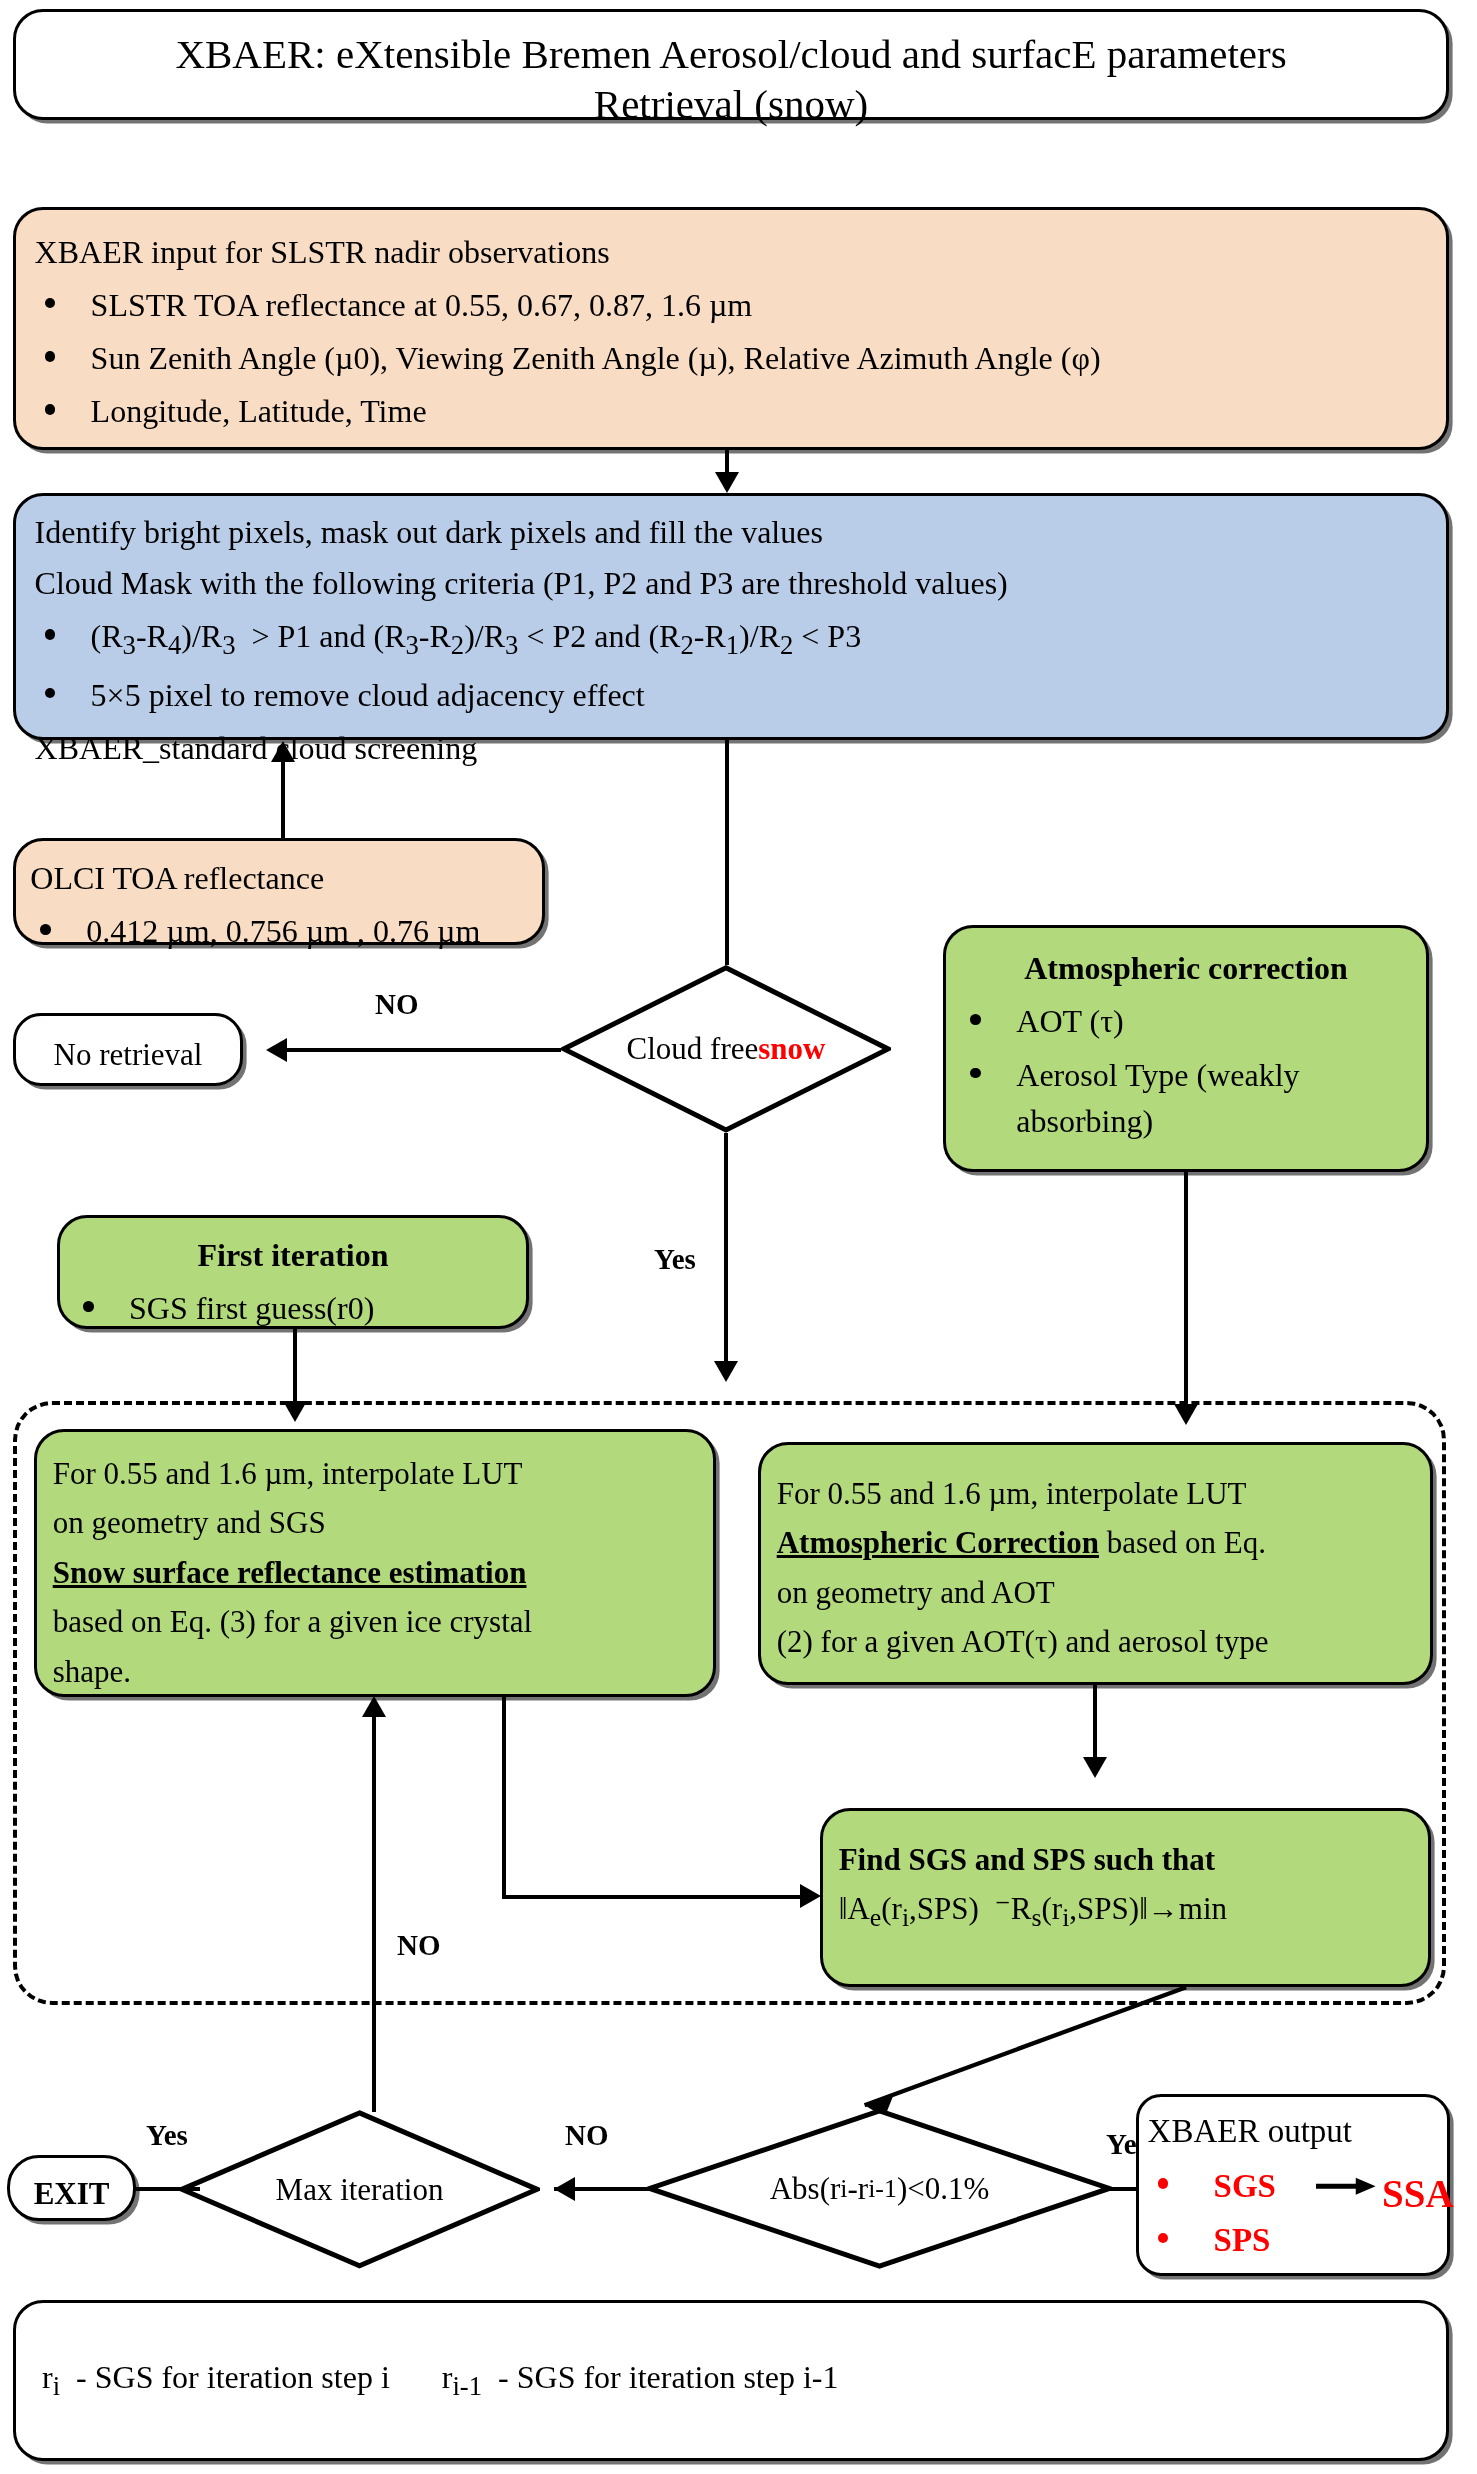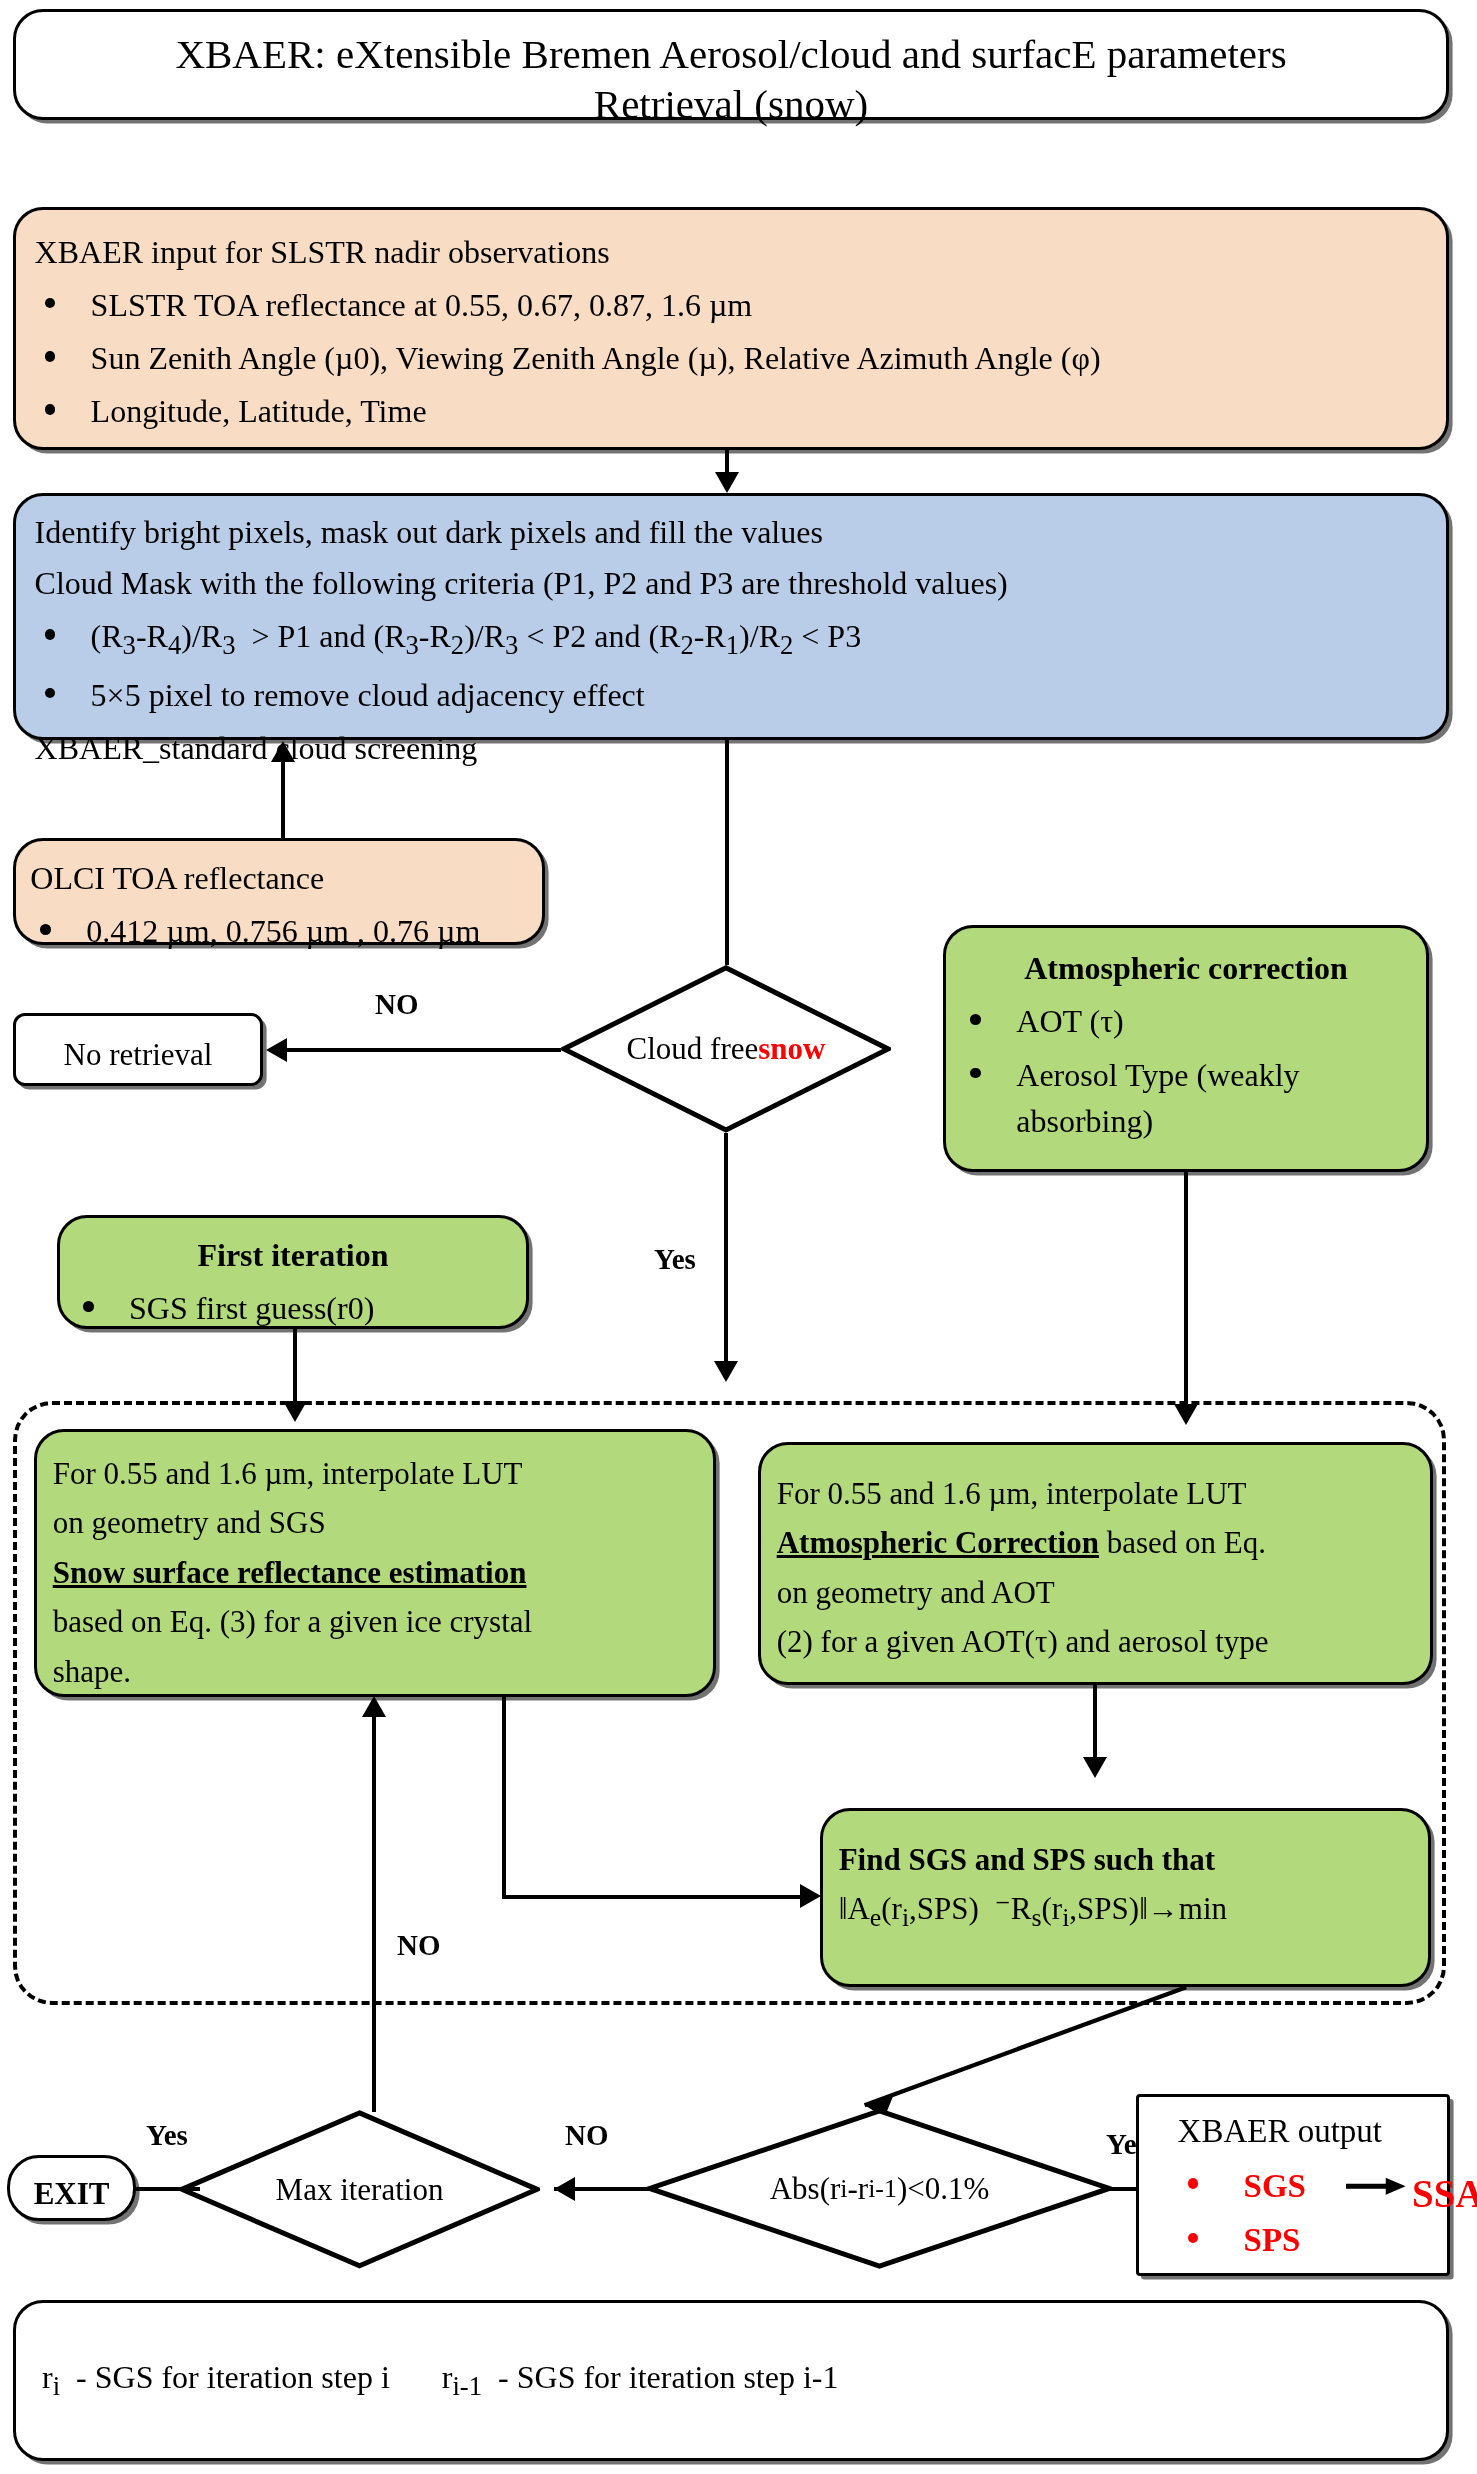--- a/index.html
+++ b/index.html
@@ -201,21 +201,21 @@
 
   <div class="node fill-orange" style="left:13px; top:838px; width:532px; height:107px;">
     <div class="node-inner txt-l1" style="padding:10px 14.3px;">
       <div class="plain-line">OLCI TOA reflectance</div>
       <ul class="bul">
         <li>0.412 µm, 0.756 µm , 0.76 µm</li>
       </ul>
     </div>
   </div>
 
-  <div class="node small-node fill-white" style="left:13px; top:1013px; width:250px; height:73px; border-radius:12px;">
+  <div class="node small-node fill-white" style="left:13px; top:1013px; width:230px; height:73px; border-radius:28px;">
     <div class="node-inner" style="text-align:center; padding-top:15.7px;">No retrieval</div>
   </div>
 
   <div class="hline" style="left:286px; top:1048px; width:275px;"></div>
   <div class="arrow arrow-left" style="left:266px; top:1038px;"></div>
   <div class="edge-label" style="left:375px; top:988px;">NO</div>
 
   <div class="diamond" style="left:561px; top:965px; width:330px; height:168px;">
     <svg class="dshape" viewBox="0 0 462 235" preserveAspectRatio="none">
       <polygon points="231,4 458,117.5 231,231 4,117.5" fill="#ffffff" stroke="#000000" stroke-width="7"></polygon>
@@ -332,21 +332,21 @@
     </svg>
     <div class="dlabel">
       Abs(r<sub>i</sub>-r<sub>i-1</sub>)&lt;0.1%
     </div>
   </div>
 
   <div class="hline" style="left:1109px; top:2187px; width:68px;"></div>
   <div class="arrow arrow-right" style="left:1158px; top:2177px;"></div>
   <div class="edge-label" style="left:1106px; top:2128px;">Yes</div>
 
-  <div class="node fill-white" style="left:1136px; top:2094px; width:314px; height:182px; border-radius:4px;padding-left:30px;">
+  <div class="node fill-white" style="left:1136px; top:2094px; width:314px; height:182px; border-radius:25px;">
     <div class="node-inner" style="padding:5.7px 8.6px; position:relative;">
       <div class="plain-line" style="font-size:33px;">XBAER output</div>
       <ul class="bul red" style="font-size:33px;">
         <li class="red" style="padding-left:66px;">SGS</li>
         <li class="red" style="padding-left:66px;">SPS</li>
       </ul>
       <svg style="position:absolute; left:177px; top:80px; width:61px; height:18.6px;" viewBox="0 0 86 26" width="61" height="18.6">
         <line x1="0" y1="13" x2="60" y2="13" stroke="#000" stroke-width="7"></line>
         <polygon points="84,13 56,1 56,25" fill="#000"></polygon>
       </svg>

